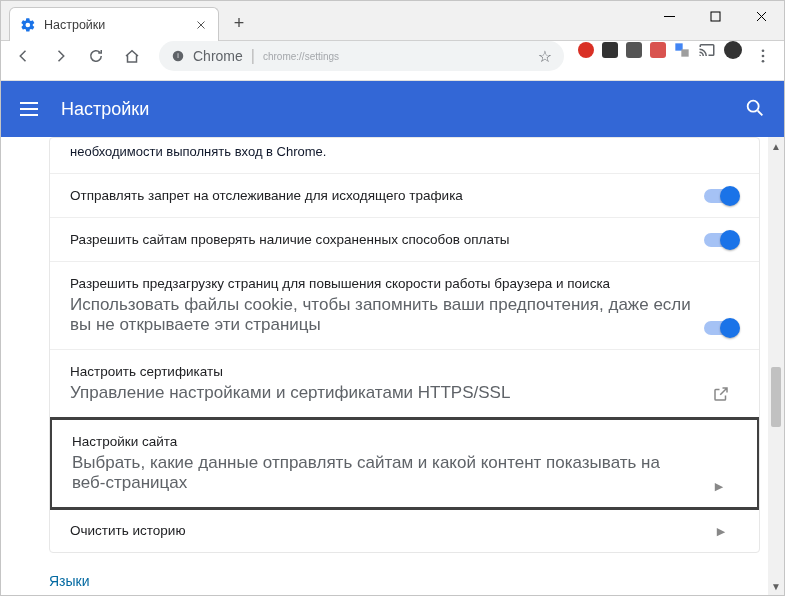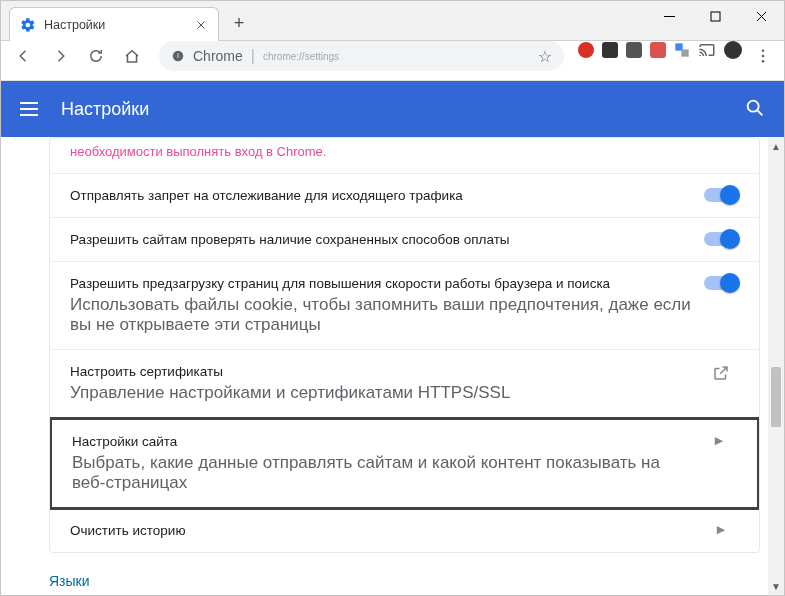--- a/index.html
+++ b/index.html
@@ -36,23 +36,23 @@
   .header .htitle { font-size: 18px; flex: 1; }
   .header .search { width: 24px; height: 24px; cursor: pointer; }
 
   
   .content-wrap { position: relative; height: calc(596px - 40px - 40px - 56px - 2px); overflow: hidden; background: #fff;}
   .scroll-track-outer { position: absolute; right: 0; top: 0; bottom: 0; width: 16px; background: #f1f1f1; display:flex; flex-direction:column; align-items:center; justify-content:space-between; padding:2px 0;}
   .scroll-arrow { color:#606060; font-size:10px; height:14px; display:flex; align-items:center; justify-content:center; width:100%;}
   .scroll-thumb-outer { position: absolute; right: 3px; width: 10px; top: 230px; height: 60px; background: #c1c1c1; border-radius: 2px; }
 
   .card { background: #fff; border: 1px solid #e7e7e7; border-radius: 4px; margin: 0 24px 0 48px; overflow: hidden; }
-  .partial-top { padding: 6px 20px 14px 20px; color: #ec4899; font-size: 13px; border-bottom: 1px solid #eee; }
-
-  .row { display: flex; align-items: flex-start; padding: 14px 20px; border-bottom: 1px solid #eee; gap: 12px; cursor: pointer; position:relative;}
+  .partial-top { padding: 6px 20px 14px 20px; color: #0f172a; font-size: 13px; border-bottom: 1px solid #eee; }
+
+  .row { display: flex; align-items: flex-end; padding: 14px 20px; border-bottom: 1px solid #eee; gap: 12px; cursor: pointer; position:relative;}
   .row:last-child { border-bottom: none; }
   .row-text { flex: 1; display:flex; flex-direction:column; gap:4px;}
   .row-title { font-size: 13.5px; color: #202124; }
   .row-sub { font-size: 17px; color: #5f6368; }
   .row-action { width: 36px; display:flex; align-items:center; justify-content:center;}
 
   .toggle { width: 34px; height: 14px; background: #a5c2f5; border-radius: 7px; position: relative; }
   .toggle::after { content: ""; position: absolute; right: -2px; top: -3px; width: 20px; height: 20px; background: #1a73e8; border-radius: 50%; box-shadow: 0 1px 2px rgba(0,0,0,0.3);}
   .ext-link { color: #888; }
   .chev { color: #888; font-size: 11px; }

